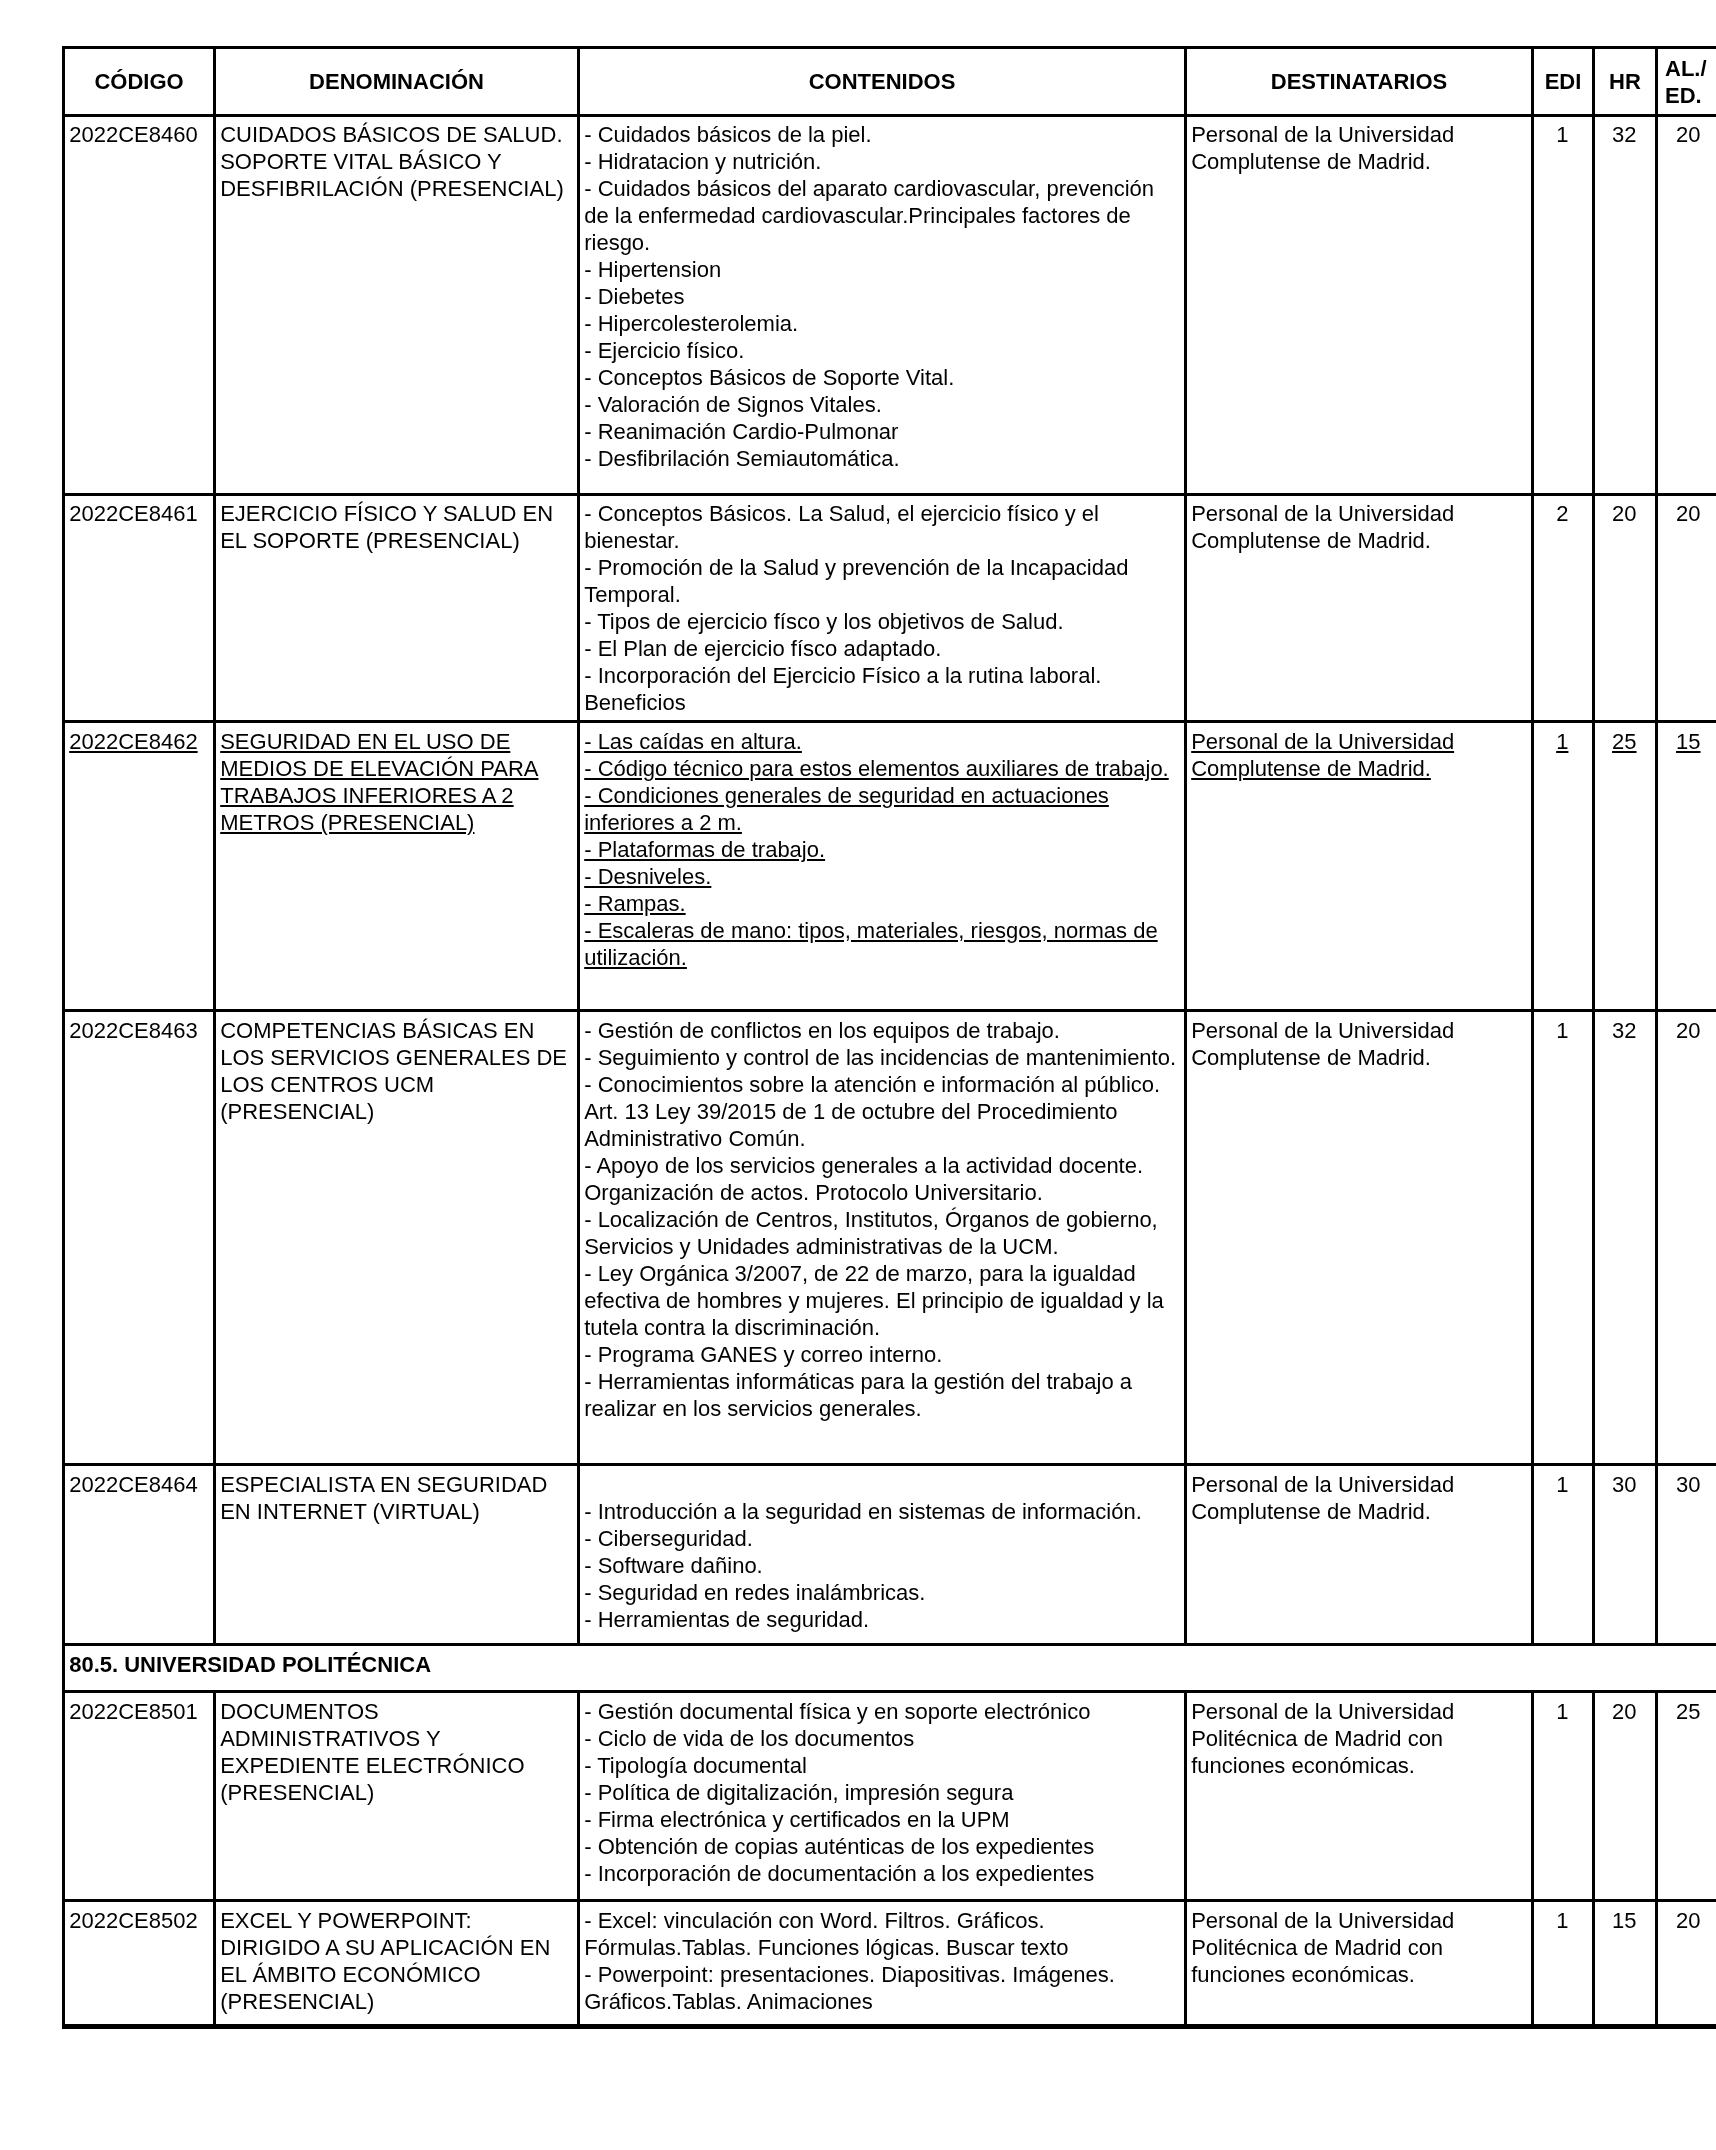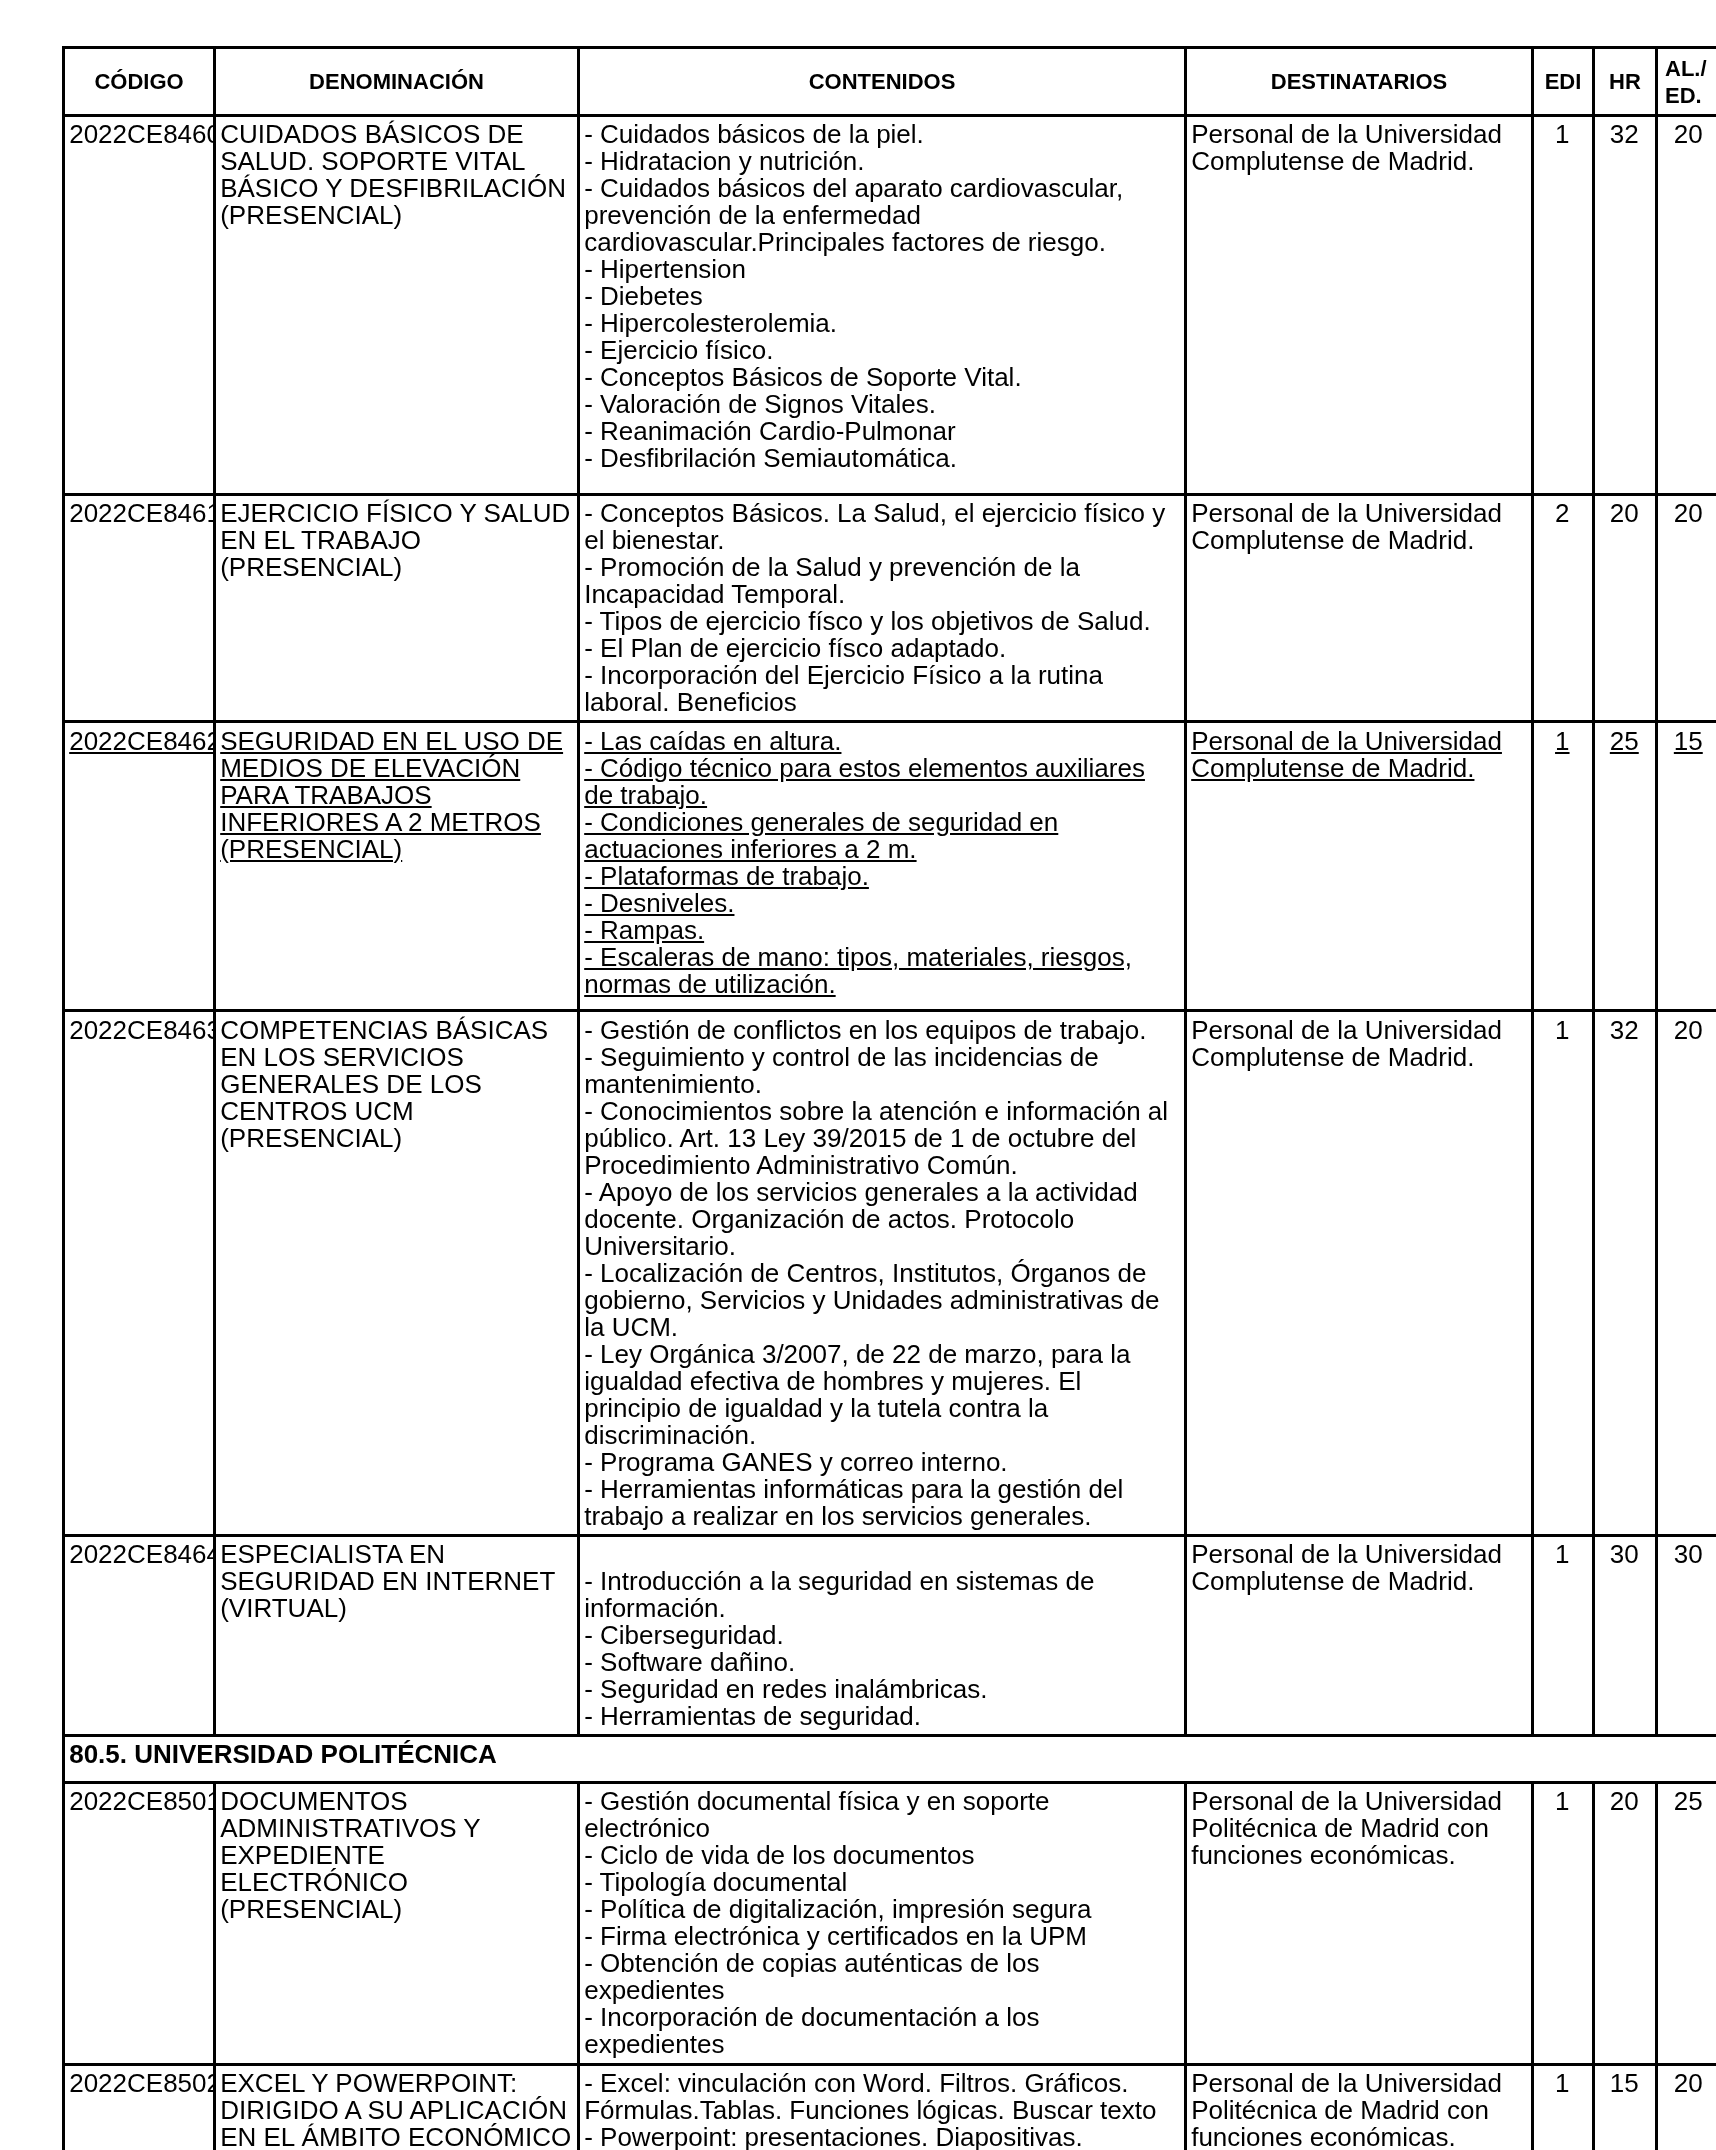--- a/index.html
+++ b/index.html
@@ -39,21 +39,21 @@
     padding: 4.2px 5.6px;
     height: 68px;
   }
   .courses th.al-ed {
     white-space: pre-line;
     text-align: left;
     padding-left: 7px;
   }
   .courses td {
     vertical-align: top;
-    font-size: 26px;
+    font-size: 22px;
     line-height: 27px;
     padding: 4.2px 5.6px 4.2px 4.2px;
     overflow: hidden;
   }
   td.code { white-space: nowrap; }
   td.name { padding-right: 2.8px; }
   td.contents { padding-right: 7px; }
   td.num { text-align: center; }
   .bullet { margin: 0; }
   .section-cell {
@@ -107,21 +107,21 @@
             <div class="bullet">- Reanimación Cardio-Pulmonar</div>
             <div class="bullet">- Desfibrilación Semiautomática.</div>
           </td>
           <td class="audience">Personal de la Universidad Complutense de Madrid.</td>
           <td class="num">1</td>
           <td class="num">32</td>
           <td class="num">20</td>
         </tr>
         <tr style="height: 217px;">
           <td class="code">2022CE8461</td>
-          <td class="name">EJERCICIO FÍSICO Y SALUD EN EL TRABAJO (PRESENCIAL)</td>
+          <td class="name">EJERCICIO FÍSICO Y SALUD EN EL SOPORTE (PRESENCIAL)</td>
           <td class="contents">
             <div class="bullet">- Conceptos Básicos. La Salud, el ejercicio físico y el bienestar.</div>
             <div class="bullet">- Promoción de la Salud y prevención de la Incapacidad Temporal.</div>
             <div class="bullet">- Tipos de ejercicio físco y los objetivos de Salud.</div>
             <div class="bullet">- El Plan de ejercicio físco adaptado.</div>
             <div class="bullet">- Incorporación del Ejercicio Físico a la rutina laboral. Beneficios</div>
           </td>
           <td class="audience">Personal de la Universidad Complutense de Madrid.</td>
           <td class="num">2</td>
           <td class="num">20</td>

